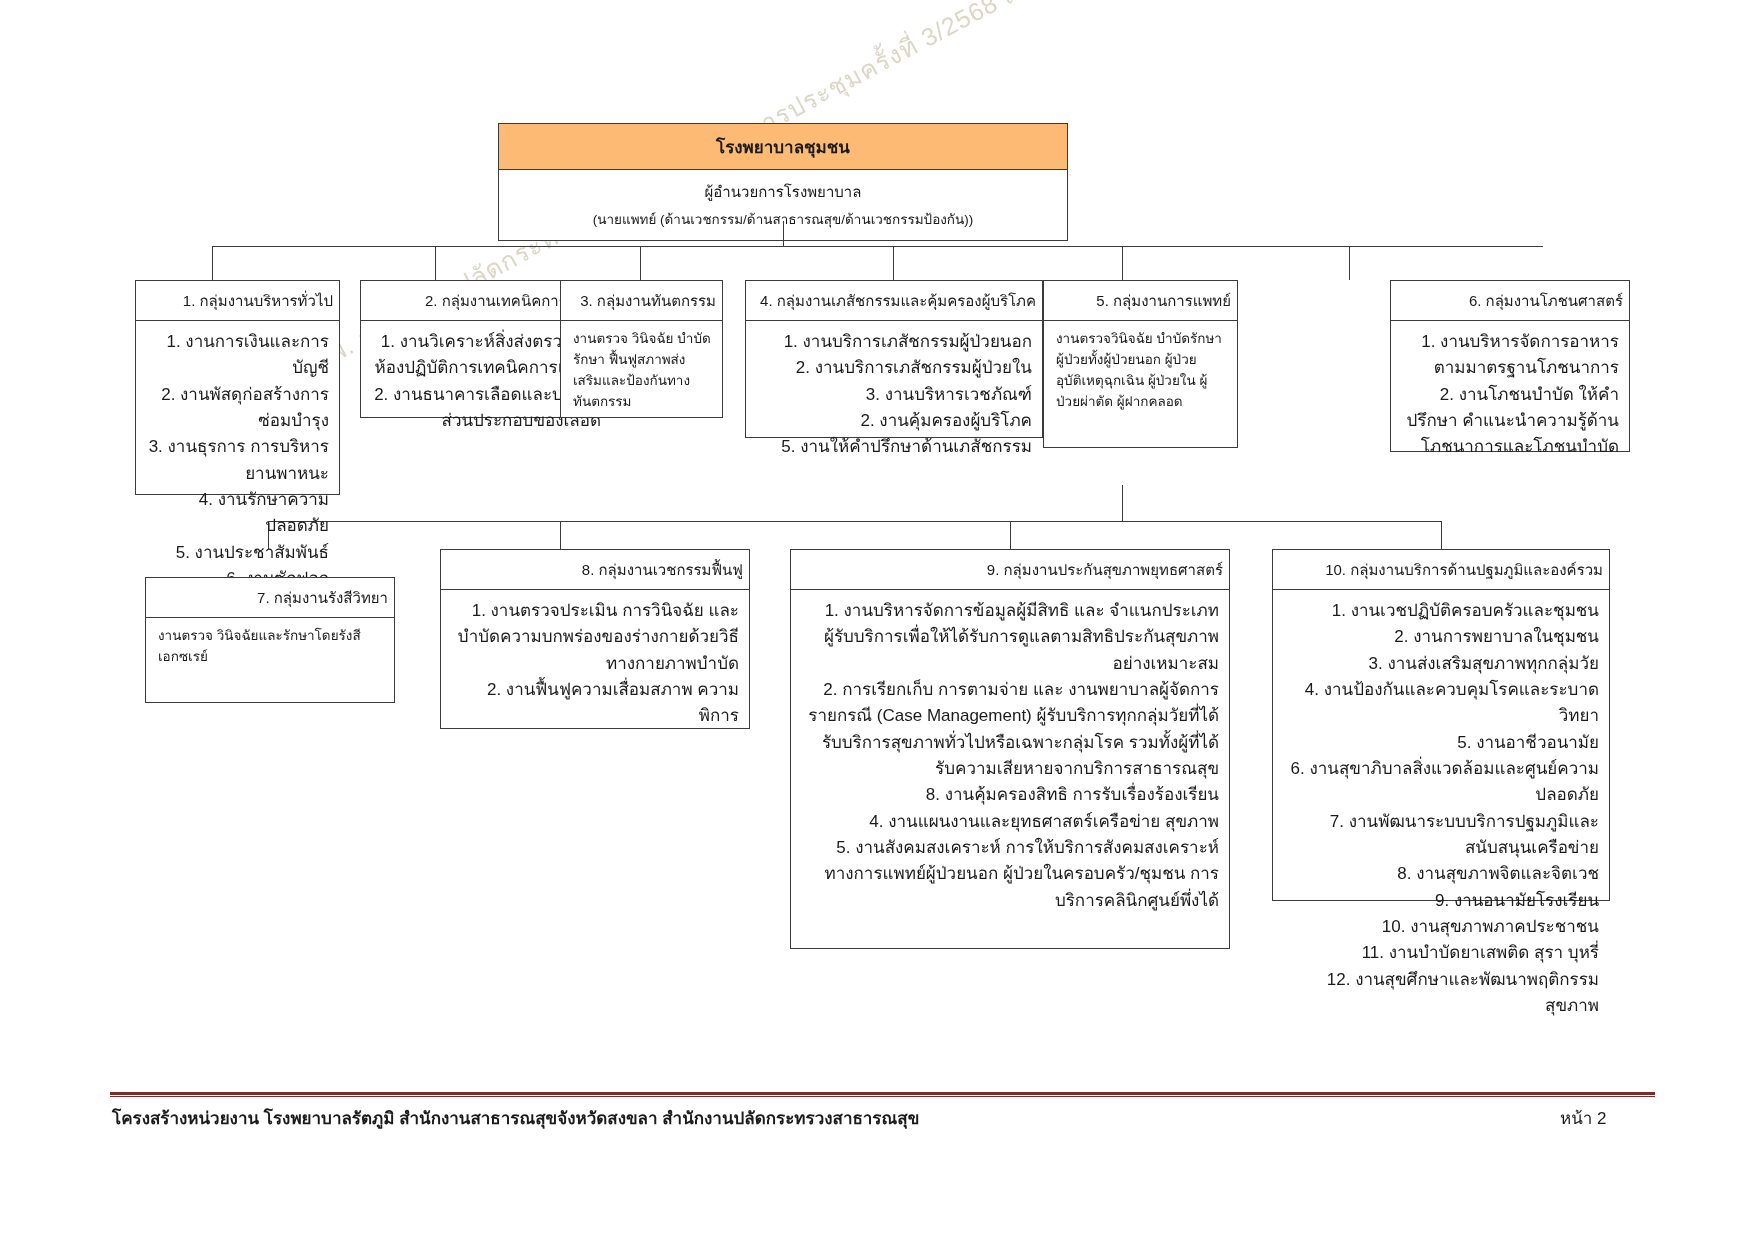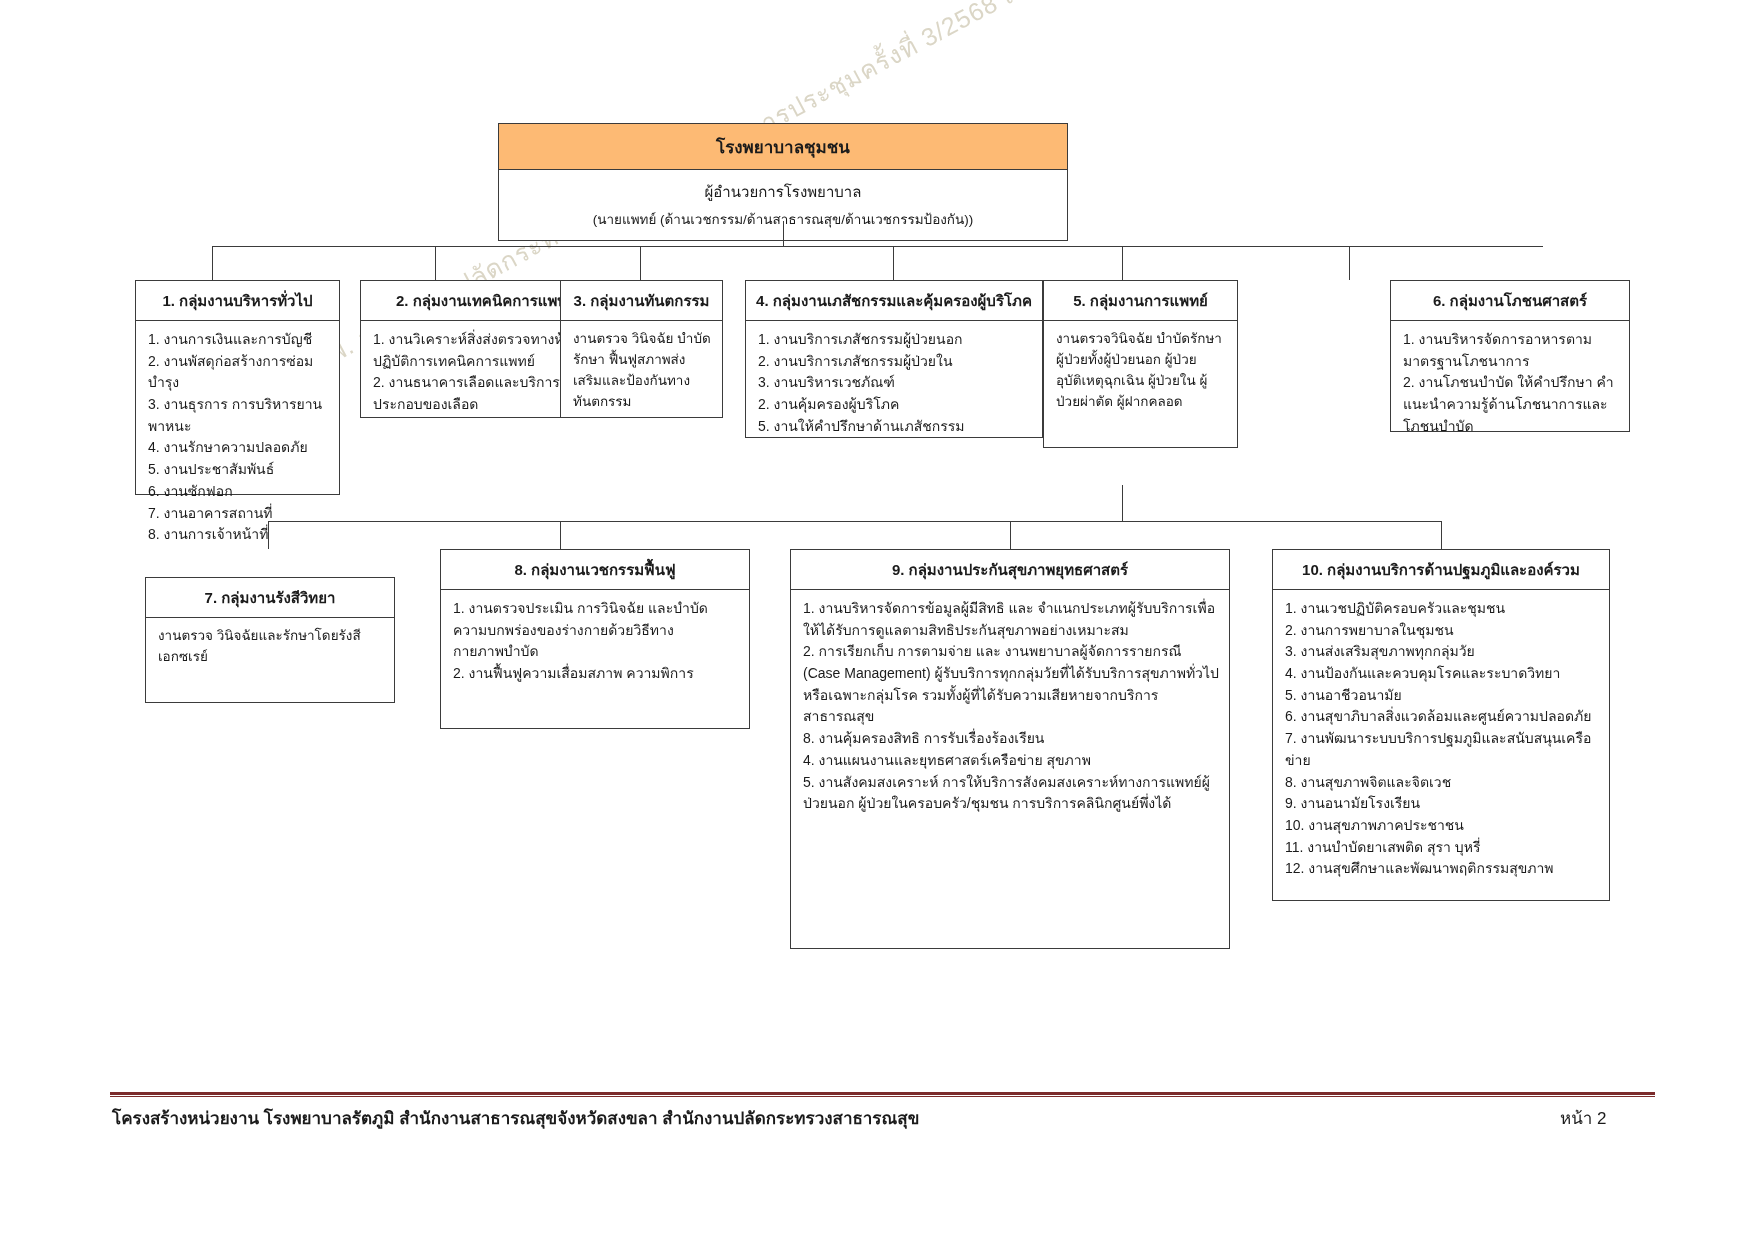--- a/index.html
+++ b/index.html
@@ -24,28 +24,28 @@
     white-space:nowrap;
     letter-spacing:1px;
     opacity:.75;
     pointer-events:none;
     user-select:none;
   }
 
   
   .box{position:absolute;border:1px solid #3b3b3b;background:#fff;box-sizing:border-box;}
   .box .hdr{
-    text-align:center;font-weight:bold;font-size:15px;color:#1b1b1b;
+    text-align:right;font-weight:normal;font-size:15px;color:#1b1b1b;
     padding:8px 6px 7px;
   }
   .box .hdr.sep{border-bottom:1px solid #3b3b3b;}
   .box .body{padding:8px 10px 10px 12px;}
   .box .body .ln{
-    font-size:14px;color:#1b1b1b;line-height:1.55;
-    display:flex;gap:5px;
+    font-size:17px;color:#1b1b1b;line-height:1.55;
+    display:flex;gap:5px;text-align:right;
   }
   .box .body .ln .txt{flex:1 1 auto;}
   .box .body p.plain{margin:0;font-size:13.5px;line-height:1.55;color:#1b1b1b;}
 
   
   #root-box{left:498px;top:123px;width:570px;}
   #root-box .title{
     background:#fdba74;border-bottom:1px solid #3b3b3b;
     text-align:center;font-weight:bold;font-size:17px;padding:9px 0 9px;color:#1b1b1b;
   }
@@ -162,21 +162,21 @@
     </div>
   </div>
 
   <div class="box" style="left:1043px;top:280px;width:195px;height:168px;">
     <div class="hdr sep">5. กลุ่มงานการแพทย์</div>
     <div class="body">
       <p class="plain">งานตรวจวินิจฉัย บำบัดรักษาผู้ป่วยทั้งผู้ป่วยนอก ผู้ป่วยอุบัติเหตุฉุกเฉิน ผู้ป่วยใน ผู้ป่วยผ่าตัด ผู้ฝากคลอด</p>
     </div>
   </div>
 
-  <div class="box" style="left:1390px;top:280px;width:240px;height:152px;">
+  <div class="box" style="left:1390px;top:280px;width:240px;height:172px;">
     <div class="hdr sep">6. กลุ่มงานโภชนศาสตร์</div>
     <div class="body">
       <div class="ln">
           <span class="txt">1.  งานบริหารจัดการอาหารตามมาตรฐานโภชนาการ</span>
         </div>
       <div class="ln">
           <span class="txt">2.  งานโภชนบำบัด ให้คำปรึกษา คำแนะนำความรู้ด้านโภชนาการและโภชนบำบัด</span>
         </div>
     </div>
   </div>

